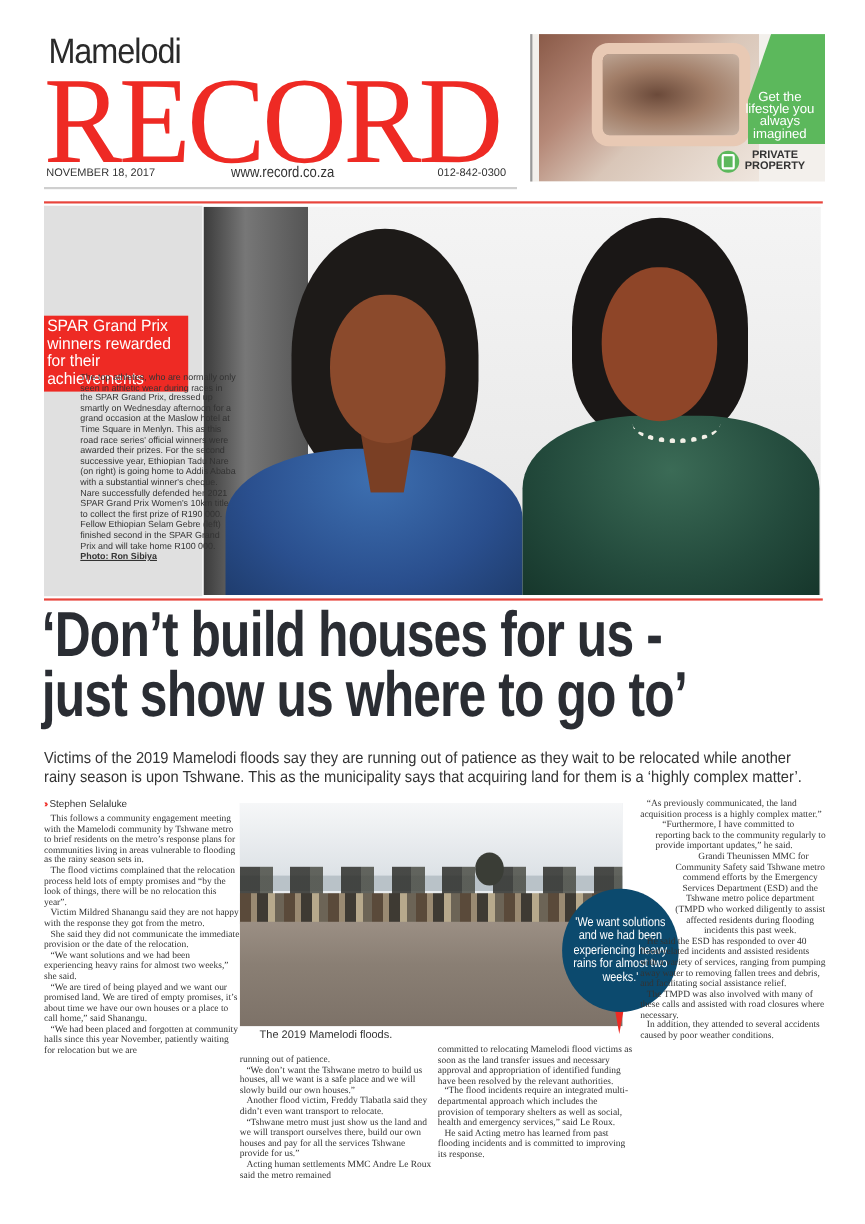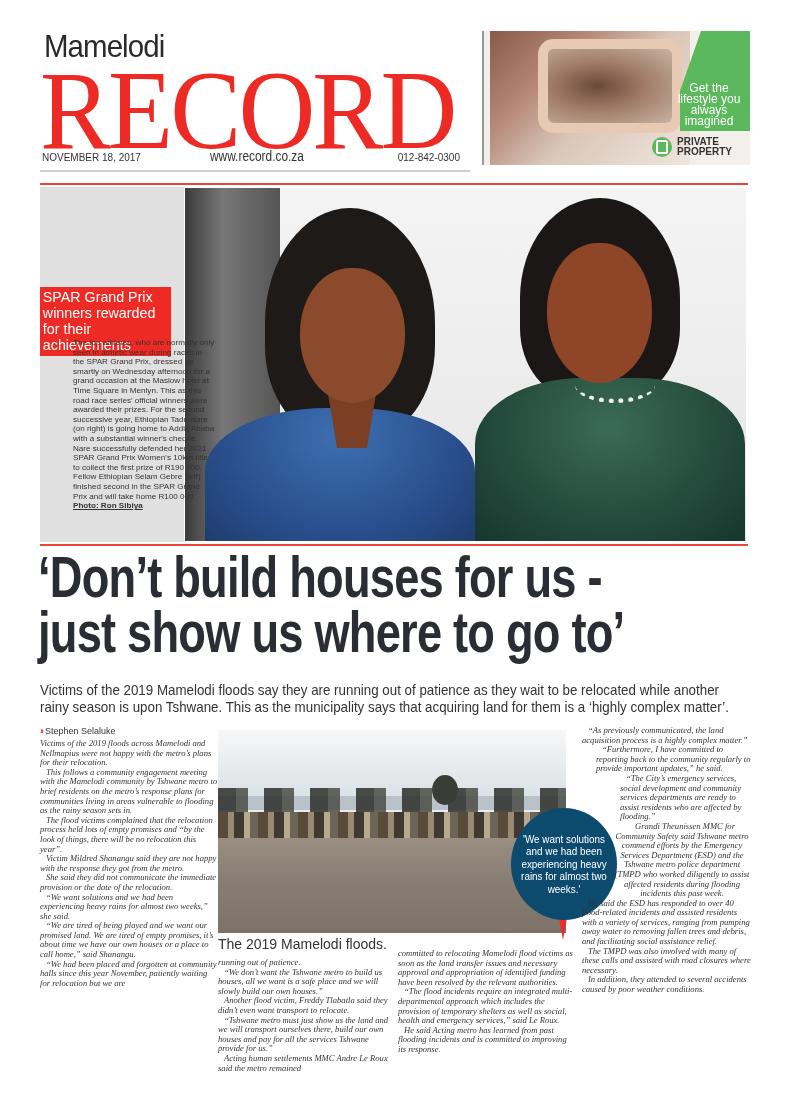--- a/index.html
+++ b/index.html
@@ -14,21 +14,21 @@
   .mast-url { position: absolute; left: 168px; top: -2px; font-size: 14px; transform: scaleX(0.85); transform-origin: left top; }
   .mast-phone { position: absolute; right: 10px; top: 2px; }
   .mast-rule { position: absolute; left: 40px; top: 170px; width: 430px; height: 2px; background: #cfcfcf; }
 
   
   .ad { position: absolute; left: 482px; top: 31px; width: 266px; height: 134px; border-left: 2px solid #999; overflow: hidden; background: #f3f0ec; }
   .ad-photo { position: absolute; left: 6px; top: 0; width: 200px; height: 134px; background: linear-gradient(135deg, #8a5a48 0%, #b58877 30%, #d9c6b8 55%, #efe6de 100%); }
   .ad-frame { position: absolute; left: 64px; top: 18px; width: 124px; height: 74px; background: radial-gradient(ellipse at 40% 50%, #6b4a3a 0%, #a07c66 45%, #c7b3a4 100%); border-radius: 6px; box-shadow: 0 0 0 10px #e8c9b4; }
   .ad-green { position: absolute; left: 196px; top: 0; width: 70px; height: 100px; background: #5cb85c; clip-path: polygon(30% 0, 100% 0, 100% 100%, 0 100%, 0 60%); }
   .ad-tag { position: absolute; right: 6px; top: 52px; width: 70px; text-align: center; color: #fff; font-size: 12px; line-height: 11px; }
-  .ad-logo { position: absolute; left: 168px; top: 106px; display: flex; align-items: center; gap: 5px; }
+  .ad-logo { position: absolute; left: 168px; top: 106px; display: flex; align-items: center; gap: 5px; text-align: center; }
   .ad-logo-mark { width: 20px; height: 20px; border-radius: 50%; background: #5cb85c; display: flex; align-items: center; justify-content: center; }
   .ad-logo-mark span { width: 8px; height: 10px; border: 2px solid #fff; border-radius: 2px; display: block; }
   .ad-logo-text { font-size: 10px; font-weight: bold; line-height: 10px; color: #333; }
 
   
   .feature-rule-top { position: absolute; left: 40px; top: 183px; width: 708px; height: 2px; background: #e8453c; }
   .feature-rule-bot { position: absolute; left: 40px; top: 544px; width: 708px; height: 2px; background: #e8453c; }
   .feature-side { position: absolute; left: 40px; top: 187px; width: 144px; height: 355px; background: #e0e0e0; }
   .feature-photo { position: absolute; left: 185px; top: 188px; width: 561px; height: 353px; background: #f2f2f2; overflow: hidden; }
   .fp-wall { position: absolute; left: 0; top: 0; width: 95px; height: 353px; background: linear-gradient(90deg, #3b3b3b 0%, #777 40%, #555 100%); }
@@ -52,36 +52,36 @@
   .headline { position: absolute; left: 38px; top: 549px; width: 720px; font-family: "Liberation Sans", sans-serif; font-weight: bold; font-size: 58px; line-height: 55px; color: #2a2d33; letter-spacing: -1px; transform: scaleX(0.78); transform-origin: left top; white-space: nowrap; }
   .headline div { width: 930px; }
   .standfirst { position: absolute; left: 40px; top: 682px; width: 760px; font-size: 14.5px; line-height: 17px; color: #333; transform: scaleX(0.92); transform-origin: left top; }
 
   
   .byline { position: absolute; left: 40px; top: 726px; font-size: 9px; color: #333; display: flex; align-items: center; gap: 3px; }
   .byline-icon { color: #ee2a24; font-size: 9px; font-weight: bold; letter-spacing: -2px; }
 
   
   .col { position: absolute; font-family: "Liberation Serif", serif; font-size: 8.6px; line-height: 9.6px; color: #333; text-align: left; }
-  .col p { margin: 0; text-indent: 6px; font-style: italic; }
+  .col p { margin: 0; text-indent: 6px; }
   .col p.noindent { text-indent: 0; }
   .col1 { left: 40px; top: 739px; width: 178px; }
   .col2 { left: 218px; top: 958px; width: 178px; }
   .col3 { left: 398px; top: 949px; width: 178px; }
   .col4 { left: 582px; top: 726px; width: 170px; }
 
   
   .flood-photo { position: absolute; left: 218px; top: 730px; width: 348px; height: 203px; overflow: hidden; background: #e8ecef; }
   .fl-sky { position: absolute; left: 0; top: 0; width: 100%; height: 80px; background: linear-gradient(180deg, #f6f7f8, #d7dde2); }
   .fl-hills { position: absolute; left: 0; top: 66px; width: 100%; height: 14px; background: #b9c2c8; }
   .fl-trees { position: absolute; left: 0; top: 58px; width: 100%; height: 30px; background: repeating-linear-gradient(90deg, #2d2e2a 0 18px, #4b4d45 18px 30px, transparent 30px 46px); opacity: 0.85; }
   .fl-shacks { position: absolute; left: 0; top: 82px; width: 100%; height: 28px; background: repeating-linear-gradient(90deg, #5a4a3a 0 10px, #9a8a72 10px 16px, #3e3a33 16px 26px, #b7a98c 26px 32px, #6c6456 32px 40px); }
   .fl-water { position: absolute; left: 0; top: 108px; width: 100%; height: 95px; background: linear-gradient(180deg, #9b8f84 0%, #8a7f74 40%, #7d7268 100%); }
   .fl-tree-big { position: absolute; left: 214px; top: 45px; width: 26px; height: 30px; border-radius: 50%; background: #3a3d36; }
-  .flood-caption { position: absolute; left: 218px; top: 936px; font-size: 14px; color: #333; }
+  .flood-caption { position: absolute; left: 236px; top: 936px; font-size: 10px; color: #333; }
 
   
   .pullquote { position: absolute; left: 511px; top: 808px; width: 106px; height: 112px; border-radius: 50%; background: #0c4a6e; display: flex; align-items: center; justify-content: center; }
   .pullquote-tail { position: absolute; left: 558px; top: 912px; width: 0; height: 0; border-left: 5px solid transparent; border-right: 5px solid transparent; border-top: 28px solid #ee2a24; }
   .pullquote-text { color: #fff; font-size: 11.5px; line-height: 12.5px; text-align: center; width: 100px; transform: scaleX(0.86); }
 </style>
 </head>
 <body>
 
 <div class="masthead">
@@ -141,21 +141,20 @@
   <div>just show us where to go to’</div>
 </div>
 <div class="standfirst">Victims of the 2019 Mamelodi floods say they are running out of patience as they wait to be relocated while another rainy season is upon Tshwane. This as the municipality says that acquiring land for them is a ‘highly complex matter’.</div>
 
 <div class="byline">
   <span class="byline-icon">›› </span>
   <span>Stephen Selaluke</span>
 </div>
 
 <div class="col col1">
-  <p class="noindent">Victims of the 2019 floods across Mamelodi and Nellmapius were not happy with the metro’s plans for their relocation.</p>
   <p>This follows a community engagement meeting with the Mamelodi community by Tshwane metro to brief residents on the metro’s response plans for communities living in areas vulnerable to flooding as the rainy season sets in.</p>
   <p>The flood victims complained that the relocation process held lots of empty promises and “by the look of things, there will be no relocation this year”.</p>
   <p>Victim Mildred Shanangu said they are not happy with the response they got from the metro.</p>
   <p>She said they did not communicate the immediate provision or the date of the relocation.</p>
   <p>“We want solutions and we had been experiencing heavy rains for almost two weeks,” she said.</p>
   <p>“We are tired of being played and we want our promised land. We are tired of empty promises, it’s about time we have our own houses or a place to call home,” said Shanangu.</p>
   <p>“We had been placed and forgotten at community halls since this year November, patiently waiting for relocation but we are</p>
 </div>
 
 <div class="flood-photo">
@@ -183,18 +182,17 @@
 
 <div class="col col3">
   <p class="noindent">committed to relocating Mamelodi flood victims as soon as the land transfer issues and necessary approval and appropriation of identified funding have been resolved by the relevant authorities.</p>
   <p>“The flood incidents require an integrated multi-departmental approach which includes the provision of temporary shelters as well as social, health and emergency services,” said Le Roux.</p>
   <p>He said Acting metro has learned from past flooding incidents and is committed to improving its response.</p>
 </div>
 
 <div class="col col4">
   <p>“As previously communicated, the land acquisition process is a highly complex matter.”</p>
   <p style="padding-left:14px;">“Furthermore, I have committed to reporting back to the community regularly to provide important updates,” he said.</p>
-  <p style="padding-left:38px;">“The City’s emergency services, social development and community services departments are ready to assist residents who are affected by flooding.”</p>
   <p style="padding-left:30px;text-align:center;">Grandi Theunissen MMC for Community Safety said Tshwane metro commend efforts by the Emergency Services Department (ESD) and the Tshwane metro police department (TMPD who worked diligently to assist affected residents during flooding incidents this past week.</p>
   <p>He said the ESD has responded to over 40 flood-related incidents and assisted residents with a variety of services, ranging from pumping away water to removing fallen trees and debris, and facilitating social assistance relief.</p>
   <p>The TMPD was also involved with many of these calls and assisted with road closures where necessary.</p>
   <p>In addition, they attended to several accidents caused by poor weather conditions.</p>
 </div>
 
 </body></html>

